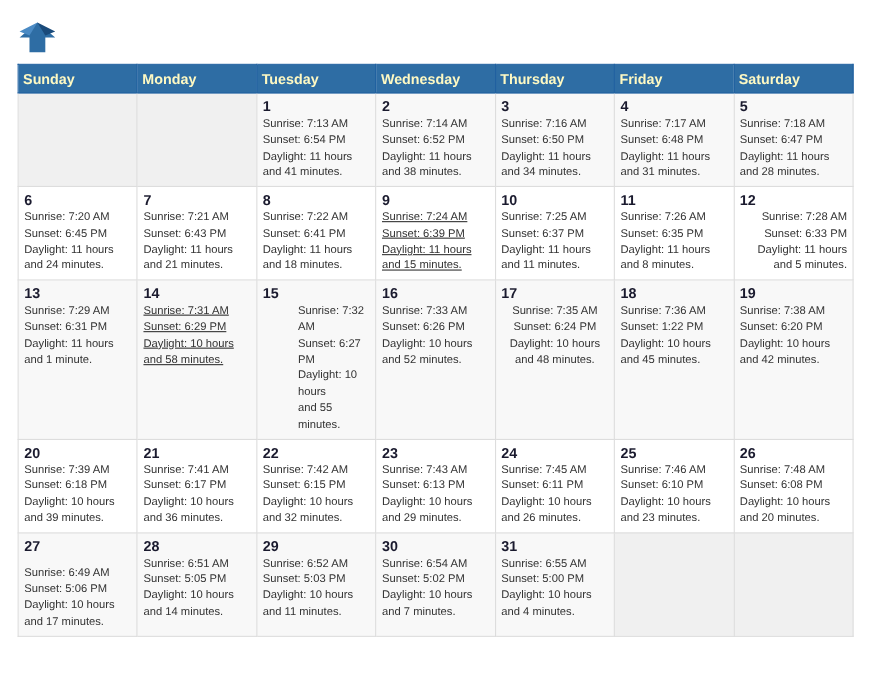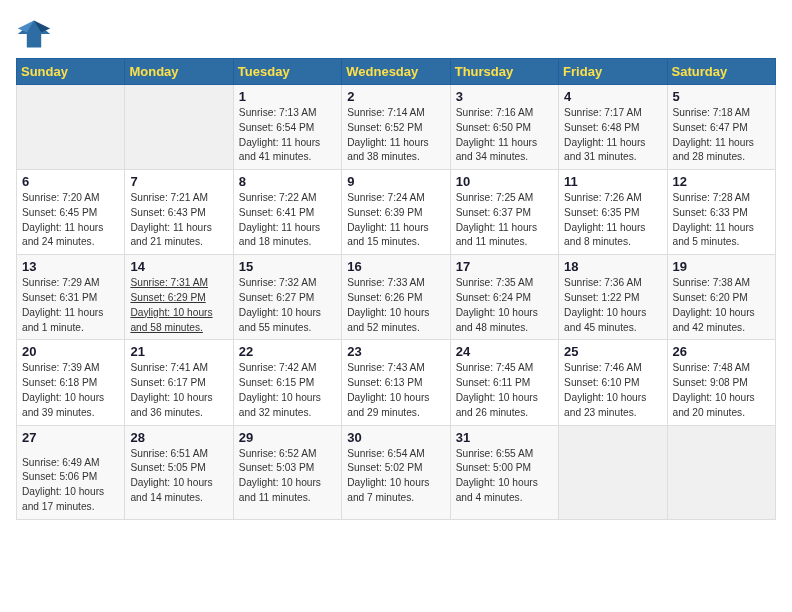--- a/index.html
+++ b/index.html
@@ -47,21 +47,21 @@
       font-size: 15px;
       color: #333;
     }
     .calendar {
       width: 100%;
       border-collapse: collapse;
       border: 1px solid #ccc;
     }
     .calendar th {
       background: #2e6da4;
-      color: #fde047;
+      color: #fef9c3;
       font-size: 13px;
       font-weight: bold;
       padding: 5px 4px;
       text-align: left;
       border: 1px solid #2060a0;
     }
     .calendar td {
       vertical-align: top;
       width: 108px;
       min-height: 80px;
@@ -183,42 +183,42 @@
         </td>
         <td>
           <span class="day-num">8</span>
           <div class="cell-info" style="white-space: pre-line;">Sunrise: 7:22 AM
 Sunset: 6:41 PM
 Daylight: 11 hours
 and 18 minutes.</div>
         </td>
         <td>
           <span class="day-num">9</span>
-          <div class="cell-info" style="white-space: pre-line;">Sunrise: 7:24 AM
+          <div class="cell-info" style="white-space: pre-line; text-decoration: underline;">Sunrise: 7:24 AM
 Sunset: 6:39 PM
 Daylight: 11 hours
 and 15 minutes.</div>
         </td>
         <td>
           <span class="day-num">10</span>
           <div class="cell-info" style="white-space: pre-line;">Sunrise: 7:25 AM
 Sunset: 6:37 PM
 Daylight: 11 hours
 and 11 minutes.</div>
         </td>
         <td>
           <span class="day-num">11</span>
           <div class="cell-info" style="white-space: pre-line;">Sunrise: 7:26 AM
 Sunset: 6:35 PM
 Daylight: 11 hours
 and 8 minutes.</div>
         </td>
         <td>
           <span class="day-num">12</span>
-          <div class="cell-info" style="white-space: pre-line;">Sunrise: 7:28 AM
+          <div class="cell-info" style="white-space: pre-line; text-align: right;">Sunrise: 7:28 AM
 Sunset: 6:33 PM
 Daylight: 11 hours
 and 5 minutes.</div>
         </td>
       </tr>
       <tr>
         <td>
           <span class="day-num">13</span>
           <div class="cell-info" style="white-space: pre-line;">Sunrise: 7:29 AM
 Sunset: 6:31 PM
@@ -227,35 +227,35 @@
         </td>
         <td>
           <span class="day-num">14</span>
           <div class="cell-info" style="white-space: pre-line; text-decoration: underline;">Sunrise: 7:31 AM
 Sunset: 6:29 PM
 Daylight: 10 hours
 and 58 minutes.</div>
         </td>
         <td>
           <span class="day-num">15</span>
-          <div class="cell-info" style="white-space: pre-line;">Sunrise: 7:32 AM
+          <div class="cell-info" style="white-space: pre-line; margin-left: 32px;">Sunrise: 7:32 AM
 Sunset: 6:27 PM
 Daylight: 10 hours
 and 55 minutes.</div>
         </td>
         <td>
           <span class="day-num">16</span>
           <div class="cell-info" style="white-space: pre-line;">Sunrise: 7:33 AM
 Sunset: 6:26 PM
 Daylight: 10 hours
 and 52 minutes.</div>
         </td>
         <td>
           <span class="day-num">17</span>
-          <div class="cell-info" style="white-space: pre-line;">Sunrise: 7:35 AM
+          <div class="cell-info" style="white-space: pre-line; text-align: center;">Sunrise: 7:35 AM
 Sunset: 6:24 PM
 Daylight: 10 hours
 and 48 minutes.</div>
         </td>
         <td>
           <span class="day-num">18</span>
           <div class="cell-info" style="white-space: pre-line;">Sunrise: 7:36 AM
 Sunset: 1:22 PM
 Daylight: 10 hours
 and 45 minutes.</div>
@@ -307,21 +307,21 @@
         <td>
           <span class="day-num">25</span>
           <div class="cell-info" style="white-space: pre-line;">Sunrise: 7:46 AM
 Sunset: 6:10 PM
 Daylight: 10 hours
 and 23 minutes.</div>
         </td>
         <td>
           <span class="day-num">26</span>
           <div class="cell-info" style="white-space: pre-line;">Sunrise: 7:48 AM
-Sunset: 9:08 PM
+Sunset: 6:08 PM
 Daylight: 10 hours
 and 20 minutes.</div>
         </td>
       </tr>
       <tr>
         <td>
           <span class="day-num">27</span>
           <div class="cell-info" style="white-space: pre-line; margin-top: 11px;">Sunrise: 6:49 AM
 Sunset: 5:06 PM
 Daylight: 10 hours

